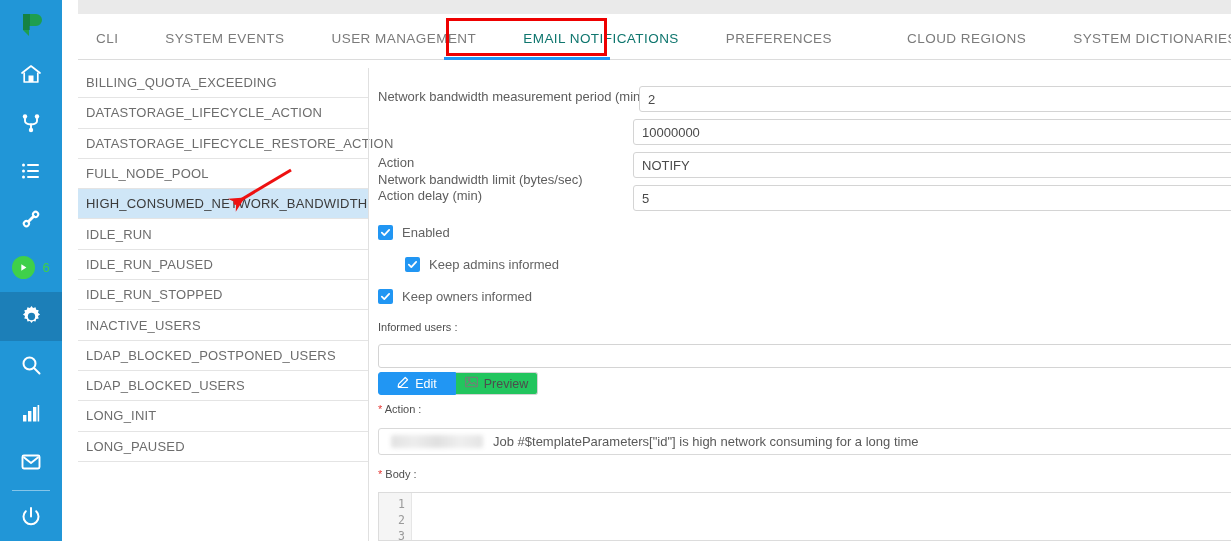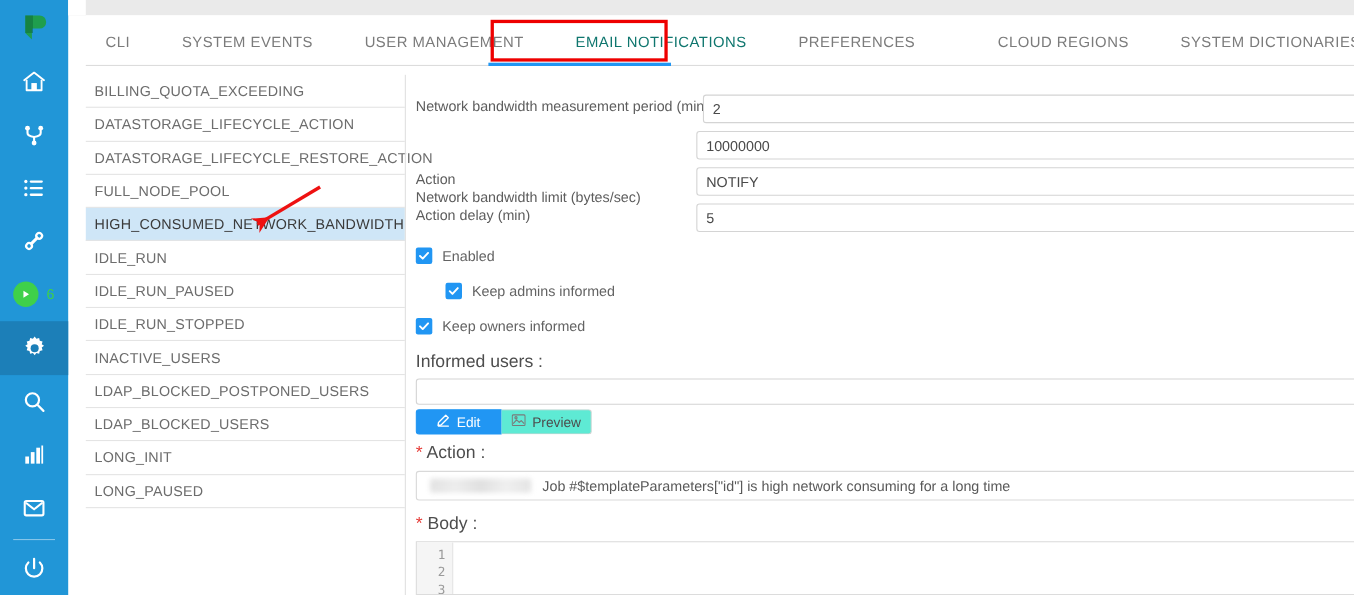--- a/index.html
+++ b/index.html
@@ -103,39 +103,39 @@
   }
 
   
   .cbrow { position: absolute; left: 0; display: flex; align-items: center; gap: 9px; }
   .cbox {
     width: 15px; height: 15px; border-radius: 2px; background: #2196f3;
     display: flex; align-items: center; justify-content: center;
   }
   .cblabel { font-size: 13px; color: #636363; }
 
-  .section-label { position: absolute; font-size: 16px; color: #4d4d4d; }
+  .section-label { position: absolute; font-size: 11px; color: #4d4d4d; }
   .req-star { color: #e53935; }
 
   .users-input {
     position: absolute; height: 24px; box-sizing: border-box;
     border: 1px solid #d4d4d4; border-radius: 3px; background: #fff;
   }
 
   .btn {
     position: absolute; height: 23px; box-sizing: border-box;
     display: flex; align-items: center; justify-content: center; gap: 6px;
     font-size: 12.5px; border: 1px solid #d4d4d4;
   }
   .btn.primary {
     background: #2196f3; border-color: #2196f3; color: #ffffff;
     border-radius: 3px 0 0 3px;
   }
   .btn.secondary {
-    background: #5eead4; color: #4d4d4d; border-radius: 0 3px 3px 0; border-left: none;
+    background: #22c55e; color: #4d4d4d; border-radius: 0 3px 3px 0; border-left: none;
   }
 
   .subject-input {
     position: absolute; height: 27px; box-sizing: border-box;
     border: 1px solid #d9d9d9; border-radius: 3px; background: #fff;
     display: flex; align-items: center; overflow: hidden;
   }
   .redact {
     width: 92px; height: 13px; margin-left: 12px; margin-right: 10px;
     background: linear-gradient(90deg,#e2e2e2,#ededed,#e0e0e0,#efefef,#e4e4e4);

